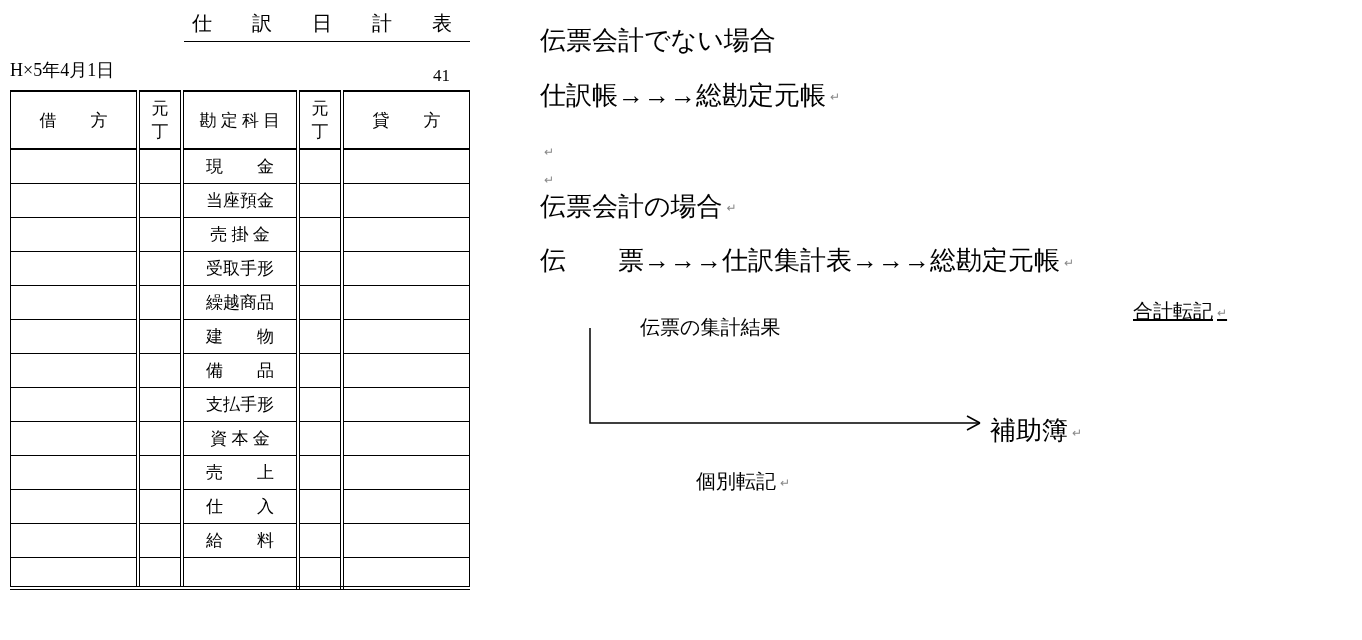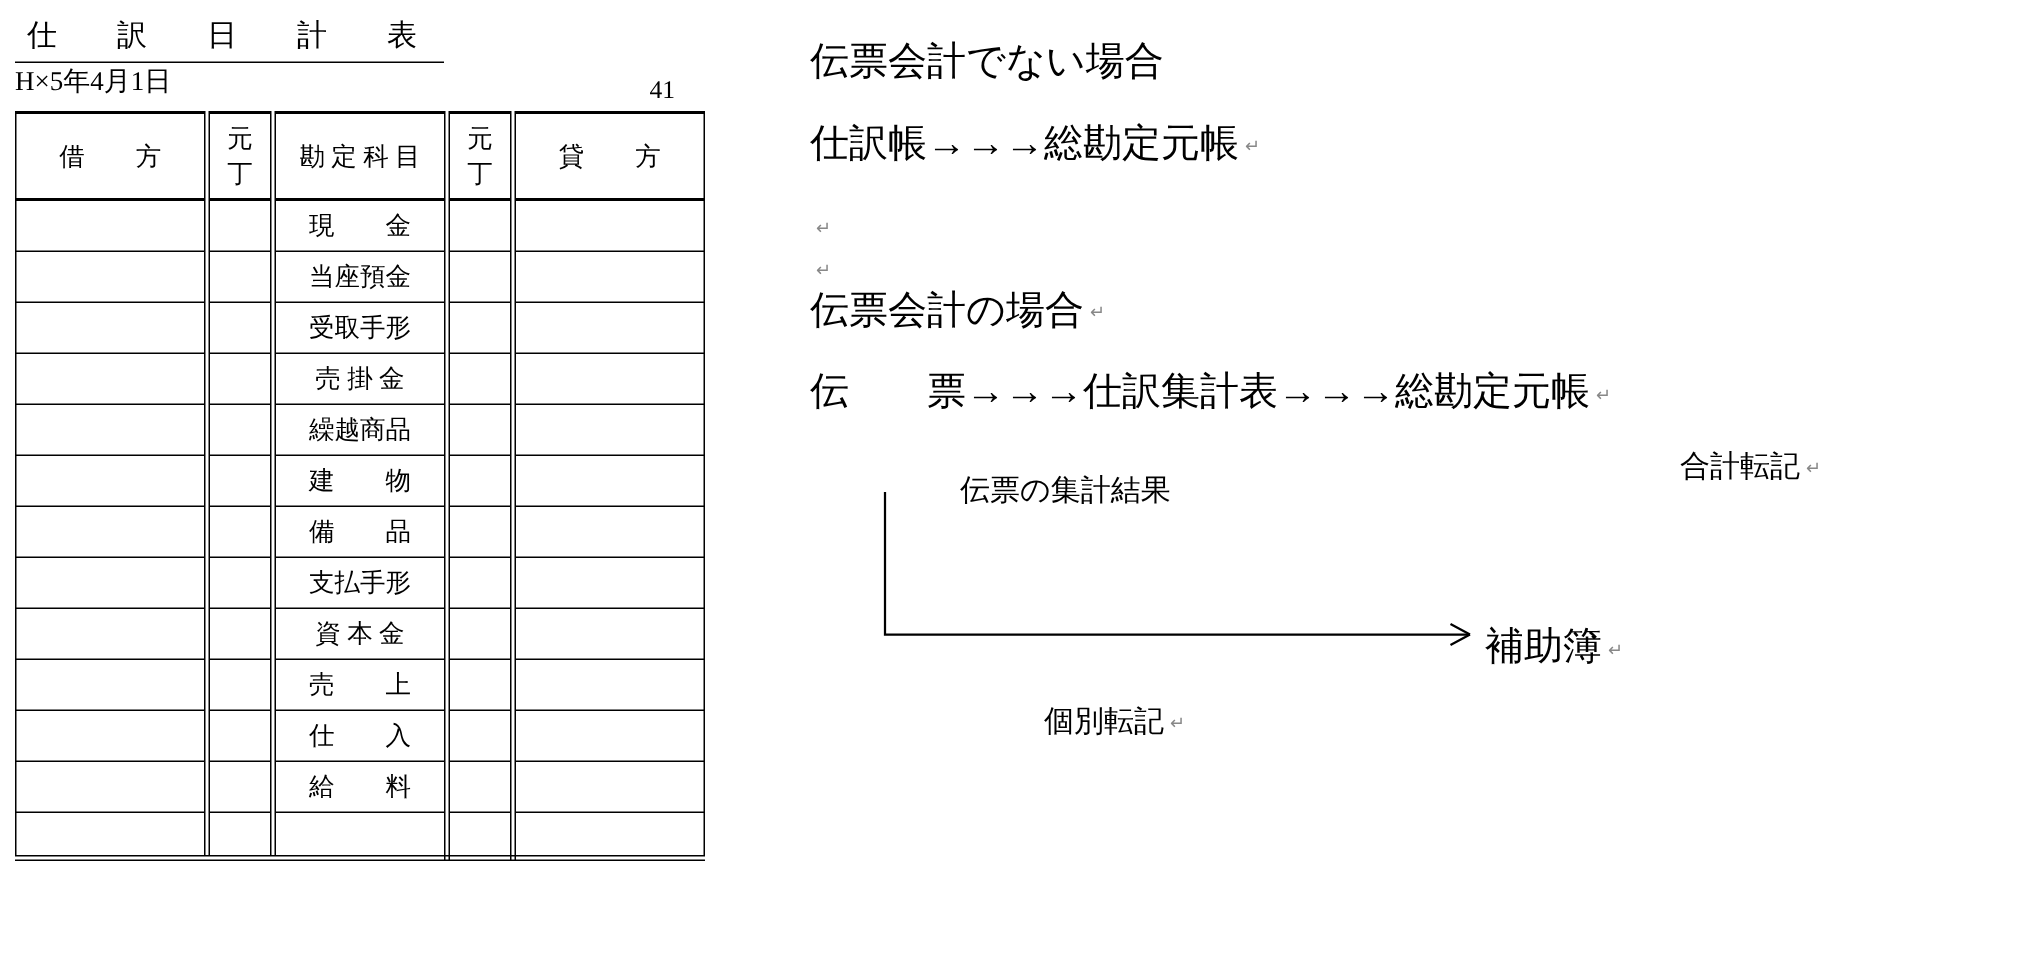--- a/index.html
+++ b/index.html
@@ -11,22 +11,22 @@
       height: 640px;
       position: relative;
     }
     .left-panel {
       position: absolute;
       left: 10px;
       top: 10px;
       width: 460px;
     }
     .title-wrap {
-      text-align: left;
-      margin-bottom: 0;
+      text-align: right;
+      margin-bottom: 16px;
     }
     .title {
       display: inline-block;
       font-size: 20px;
       letter-spacing: 10px;
       border-bottom: 1.5px solid #000;
       padding: 0 8px 4px 8px;
     }
     .date-row {
       position: relative;
@@ -78,21 +78,21 @@
       width: 820px;
       font-size: 26px;
       line-height: 1.8;
     }
     .right-panel p { margin-bottom: 8px; }
     .right-panel .spacer { height: 28px; }
     .flow-wrap { position: relative; }
     .flow-line-svg { position: absolute; left: 45px; top: 90px; }
     .small-labels { font-size: 20px; position: relative; }
     .lbl-left  { position: absolute; left: 100px; top: 16px; }
-    .lbl-right { position: absolute; left: 580px; top: 0; }
+    .lbl-right { position: absolute; left: 593px; top: 0; text-decoration: underline; }
     .aux-book { position: absolute; left: 450px; top: 170px; font-size: 26px; }
     .kobetsu  { position: absolute; left: 156px; top: 225px; font-size: 20px; }
     .ret { font-size: 12px; color: #888; vertical-align: middle; margin-left: 4px; }
   </style>
 </head>
 <body>
 
 <div class="left-panel">
   <div class="title-wrap">
     <span class="title">仕　訳　日　計　表</span>
@@ -122,28 +122,28 @@
         <tr>
           <td class="outer-left"></td>
           <td class="dbl-left"></td>
           <td class="dbl-left dbl-right acct-name">当座預金</td>
           <td class="dbl-right"></td>
           <td class="outer-right"></td>
         </tr>
         <tr>
           <td class="outer-left"></td>
           <td class="dbl-left"></td>
+          <td class="dbl-left dbl-right acct-name">売 掛 金</td>
+          <td class="dbl-right"></td>
+          <td class="outer-right"></td>
+        </tr>
+        <tr>
+          <td class="outer-left"></td>
+          <td class="dbl-left"></td>
           <td class="dbl-left dbl-right acct-name">受取手形</td>
-          <td class="dbl-right"></td>
-          <td class="outer-right"></td>
-        </tr>
-        <tr>
-          <td class="outer-left"></td>
-          <td class="dbl-left"></td>
-          <td class="dbl-left dbl-right acct-name">売 掛 金</td>
           <td class="dbl-right"></td>
           <td class="outer-right"></td>
         </tr>
         <tr>
           <td class="outer-left"></td>
           <td class="dbl-left"></td>
           <td class="dbl-left dbl-right acct-name">繰越商品</td>
           <td class="dbl-right"></td>
           <td class="outer-right"></td>
         </tr>

